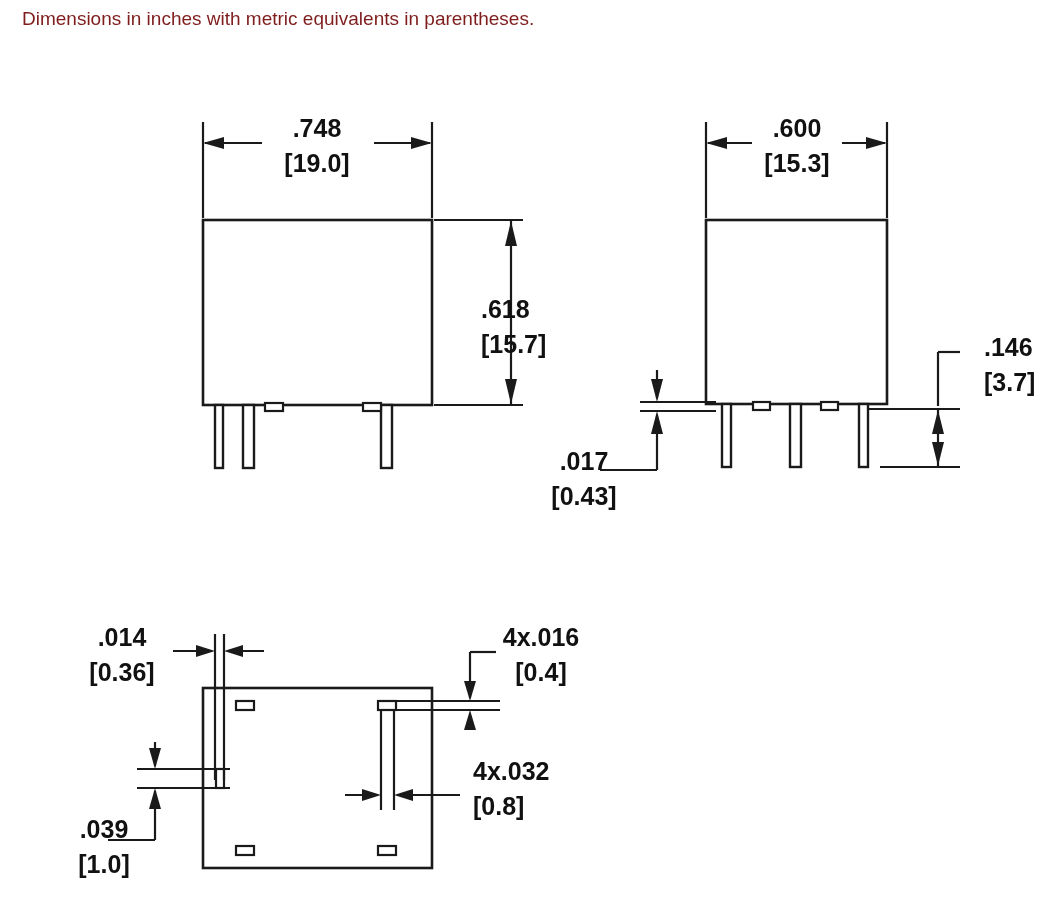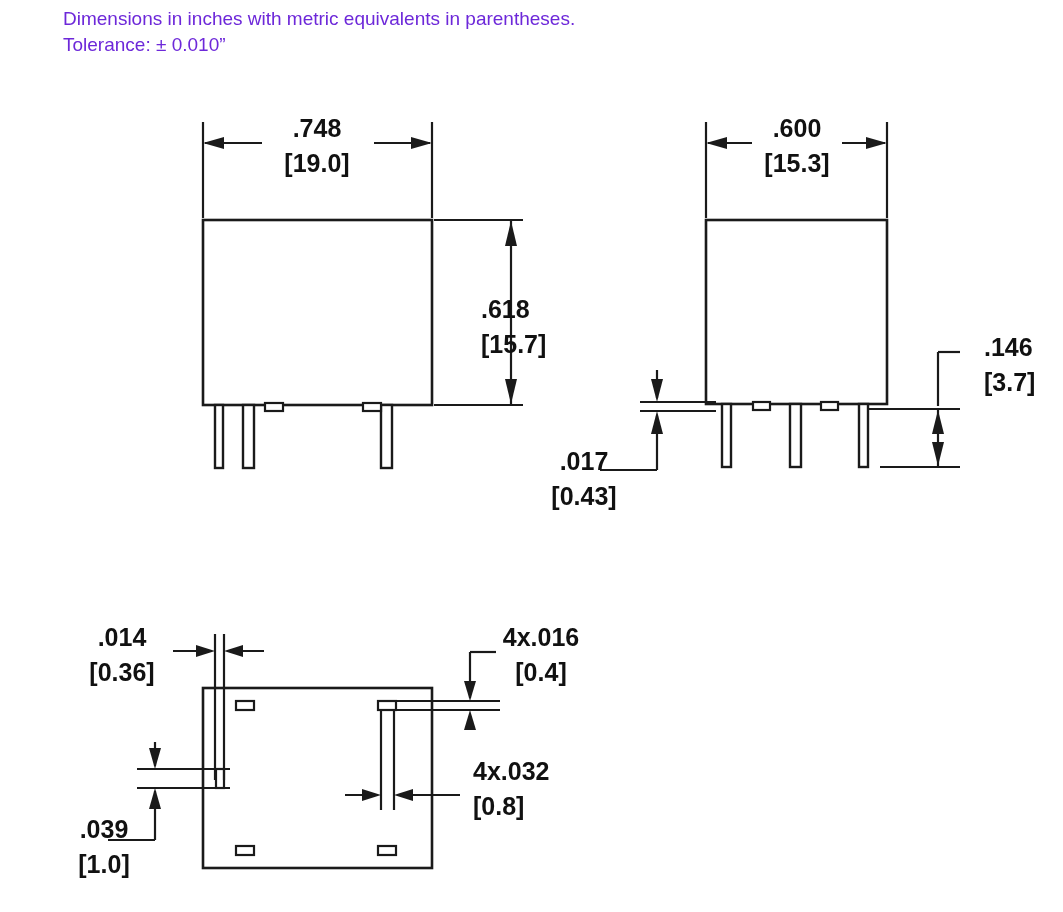--- a/index.html
+++ b/index.html
@@ -20,23 +20,22 @@
     inset: 0;
     width: 1063px;
     height: 912px;
   }
   .note-block {
     position: absolute;
     left: 22px;
     top: 6px;
     font-size: 19px;
     line-height: 26px;
-    color: #6d28d9;
+    color: #7f1d1d;
     white-space: nowrap;
-    margin-left: 41px;
   }
   .note-line { display: block; }
   svg.views {
     position: absolute;
     left: 0;
     top: 0;
     width: 1063px;
     height: 912px;
   }
   .dim-text {
@@ -80,21 +79,20 @@
   }
   .arrow { fill: #1a1a1a; }
 </style>
 </head>
 <body>
 
 <div id="drawing-sheet">
 
   <div class="note-block">
     <span class="note-line">Dimensions in inches with metric equivalents in parentheses.</span>
-    <span class="note-line">Tolerance: ± 0.010”</span>
   </div>
 
   <svg class="views" viewBox="0 0 1063 912">
 
     <g>
 
       <line class="ext-line" x1="203" y1="122" x2="203" y2="218"></line>
       <line class="ext-line" x1="432" y1="122" x2="432" y2="218"></line>
 
       <line class="dim-line" x1="205" y1="143" x2="262" y2="143"></line>

